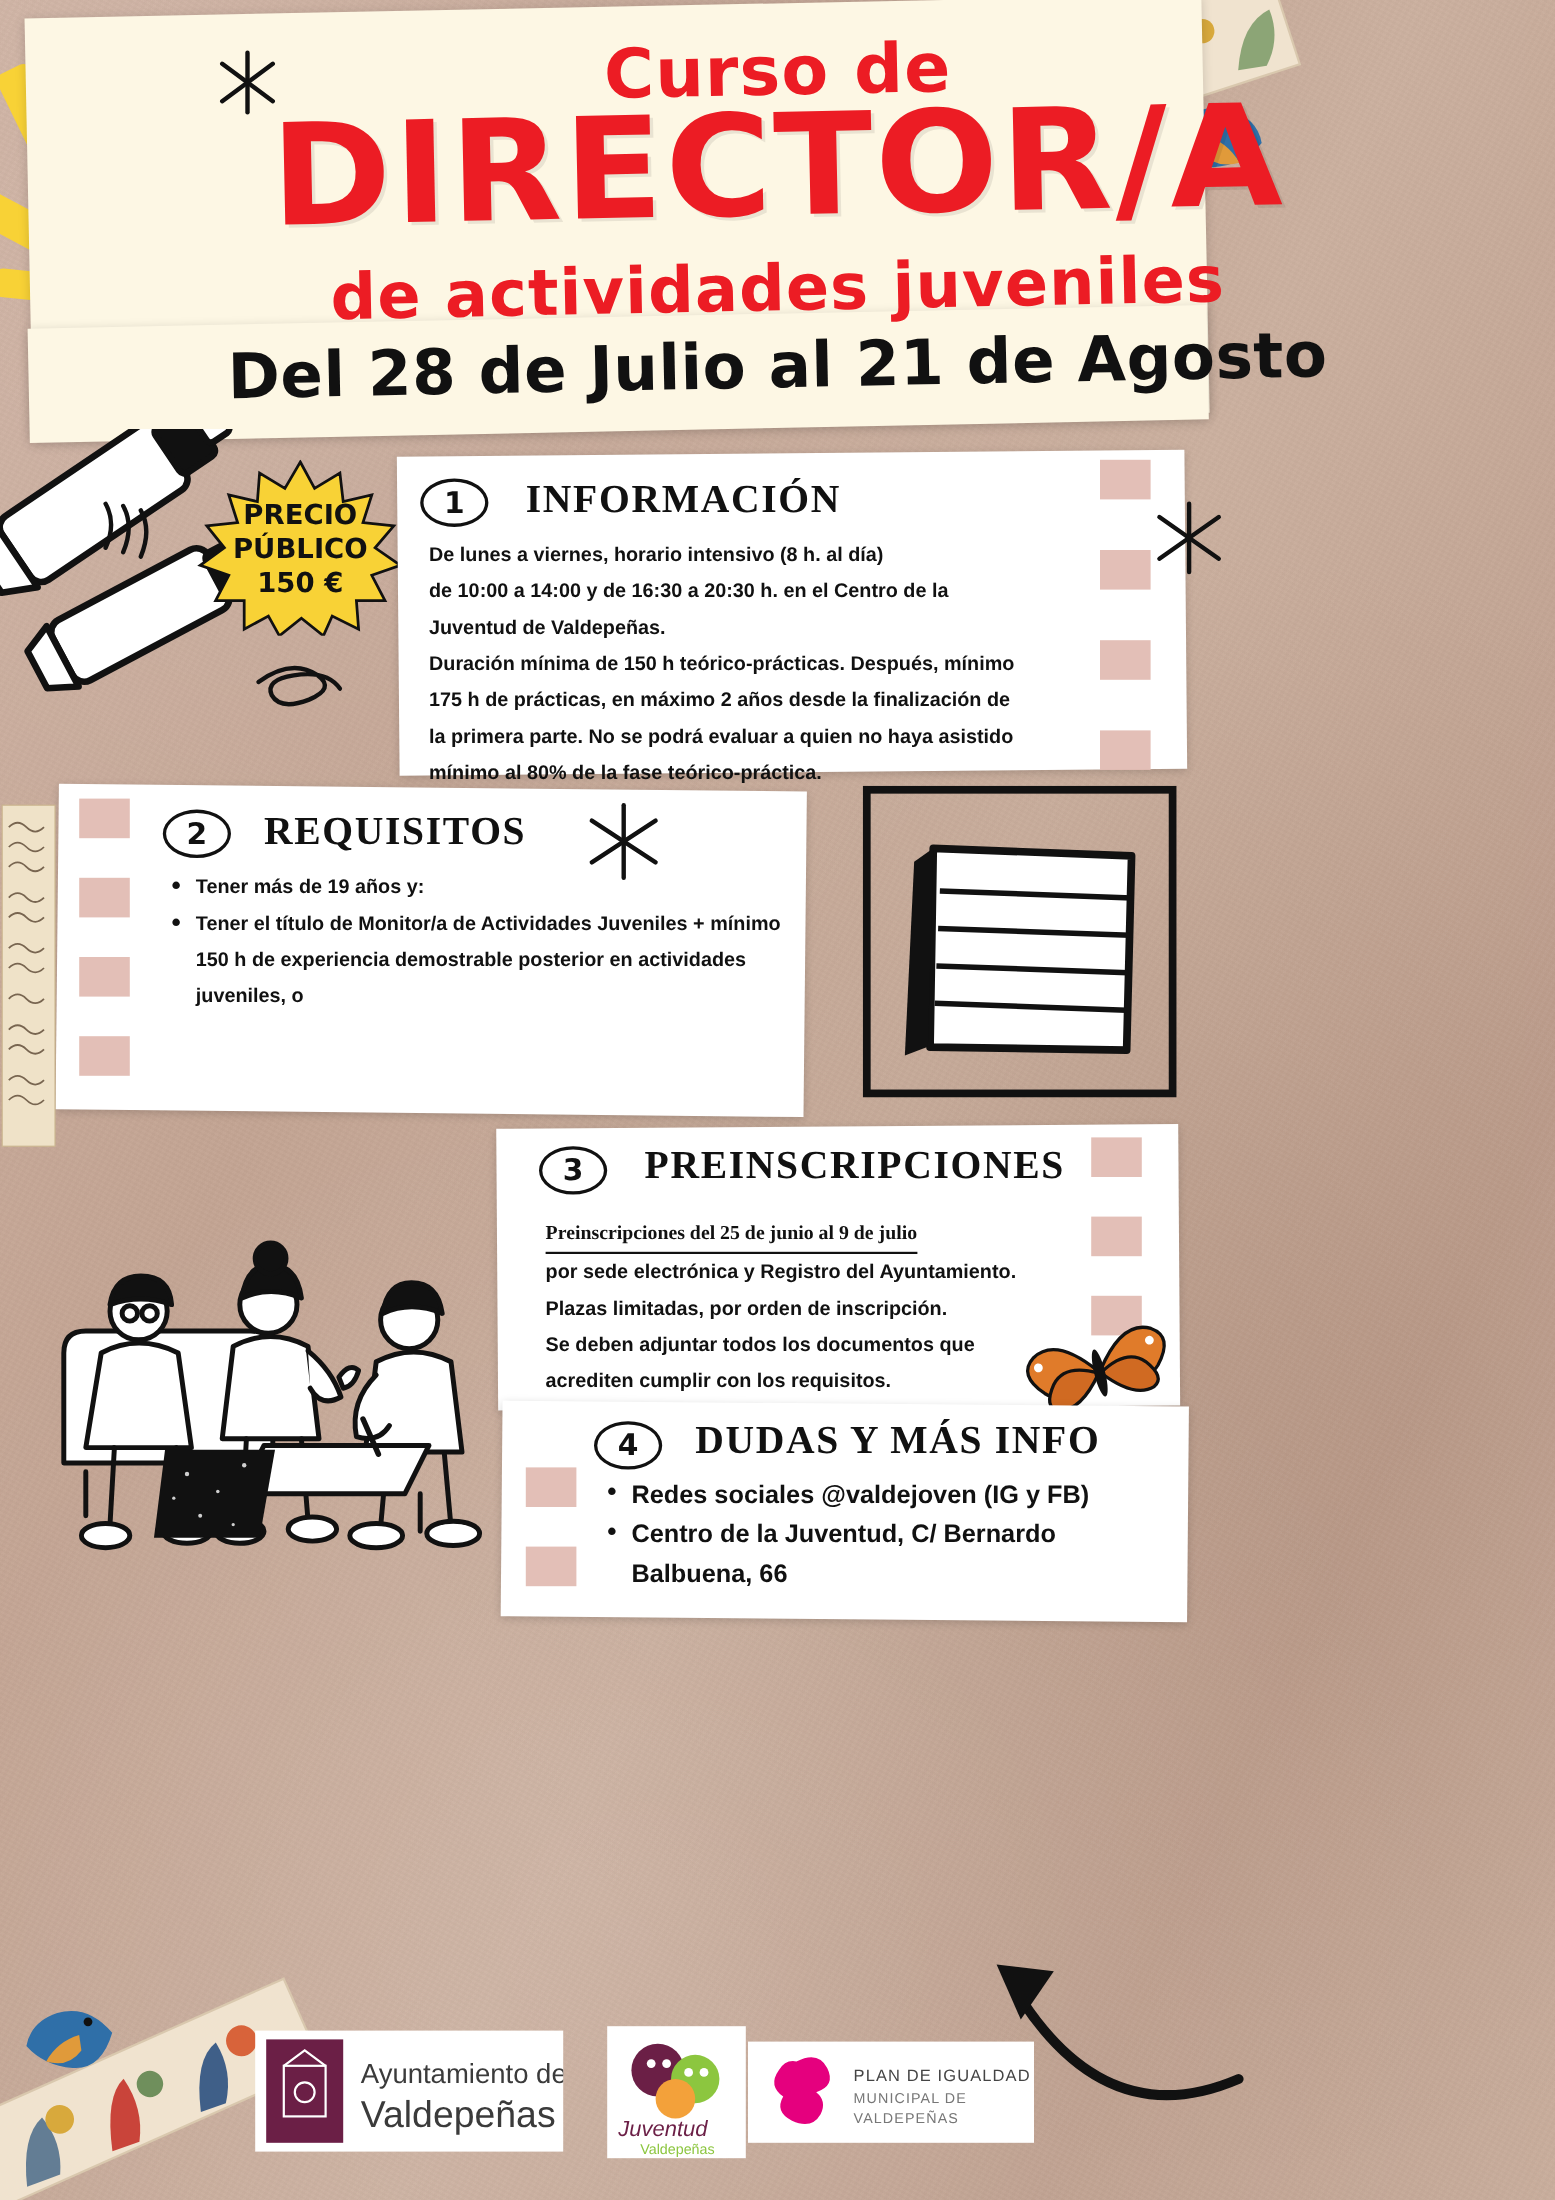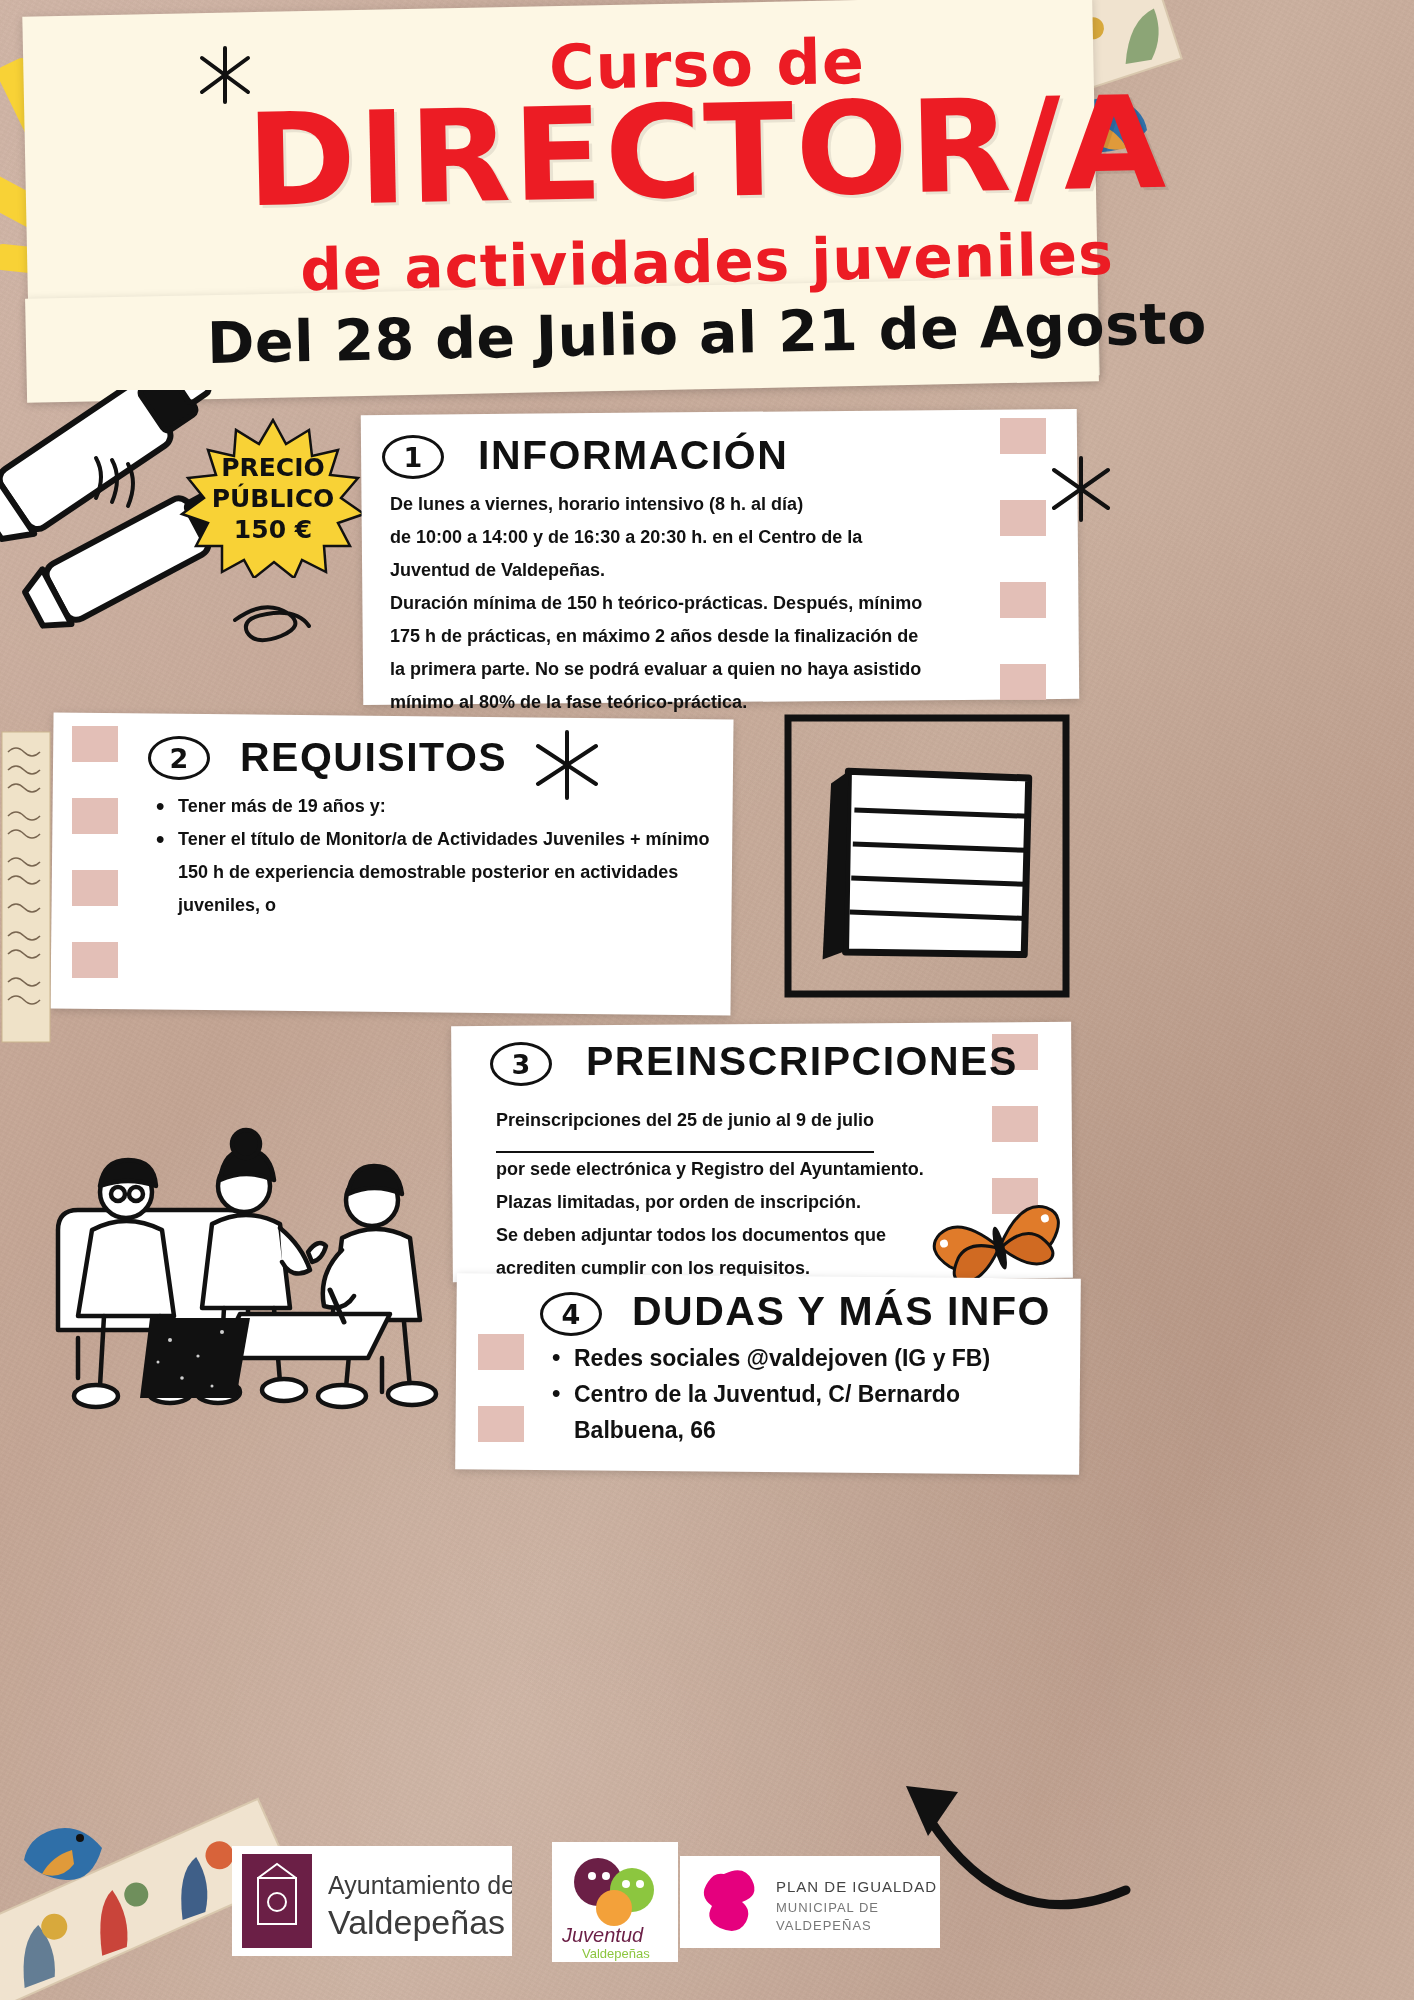--- a/index.html
+++ b/index.html
@@ -91,36 +91,36 @@
     position: absolute;
     width: 62px; height: 44px;
     border: 3.5px solid #111;
     border-radius: 50%;
     display: flex; align-items: center; justify-content: center;
     font-size: 27px; font-weight: 700; color: #111;
     font-family: "DejaVu Sans", sans-serif;
   }
   .sec-title {
     position: absolute;
-    font-size: 41px; font-weight: 700; color: #111;
-    font-family: Liberation Sans, sans-serif;
+    font-size: 36px; font-weight: 700; color: #111;
+    font-family: Liberation Serif, serif;
     letter-spacing: 1.5px;
   }
   .body-text {
     position: absolute;
     font-size: 18px; line-height: 33px; color: #111;
     font-family: "Liberation Sans", sans-serif;
     font-weight: 700;
   }
   ul.bul { list-style: none; }
   ul.bul li { position: relative; padding-left: 26px; }
   ul.bul li::before {
     content: "•"; position: absolute; left: 4px; top: -1px; font-size: 24px;
   }
-  .underline-txt { border-bottom: 2px solid #111; padding-bottom: 14px; }
+  .underline-txt { border-bottom: 2px solid #111; padding-bottom: 1px; font-family: Liberation Serif, serif; }
 
   
   .tape {
     position: absolute; width: 40px; height: 34px;
     background: #e2bcb3; opacity: .95;
   }
 
   
   .star-wrap { position: absolute; left: 178px; top: 418px; width: 190px; height: 160px; }
   .star-txt {

